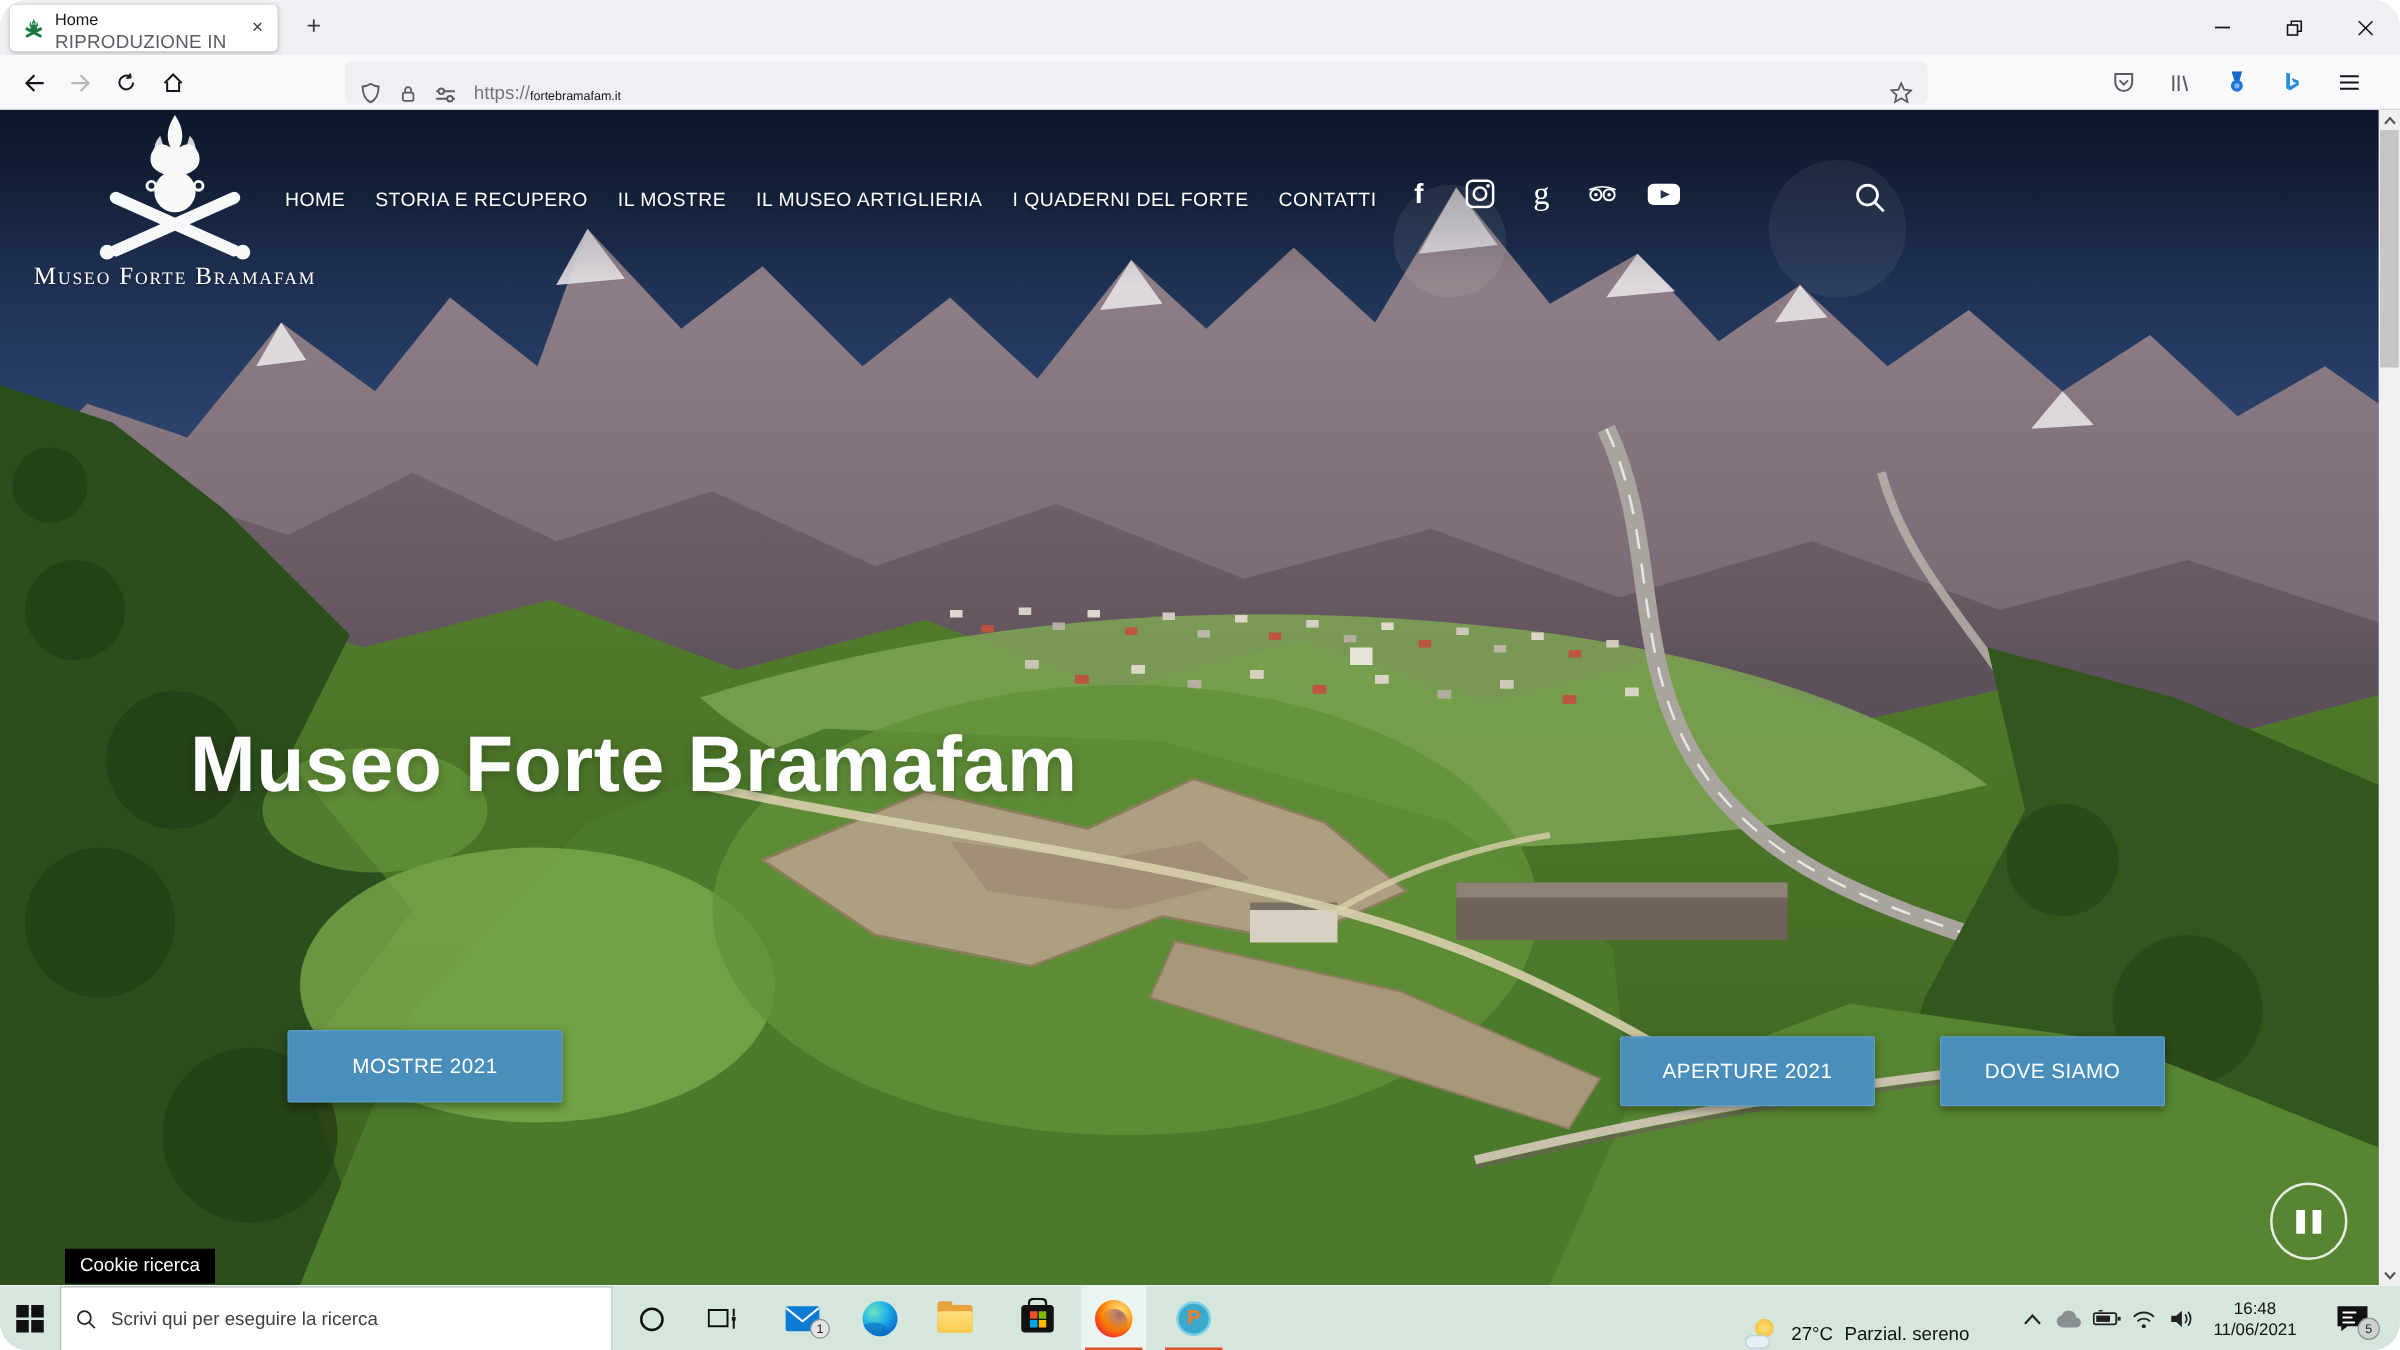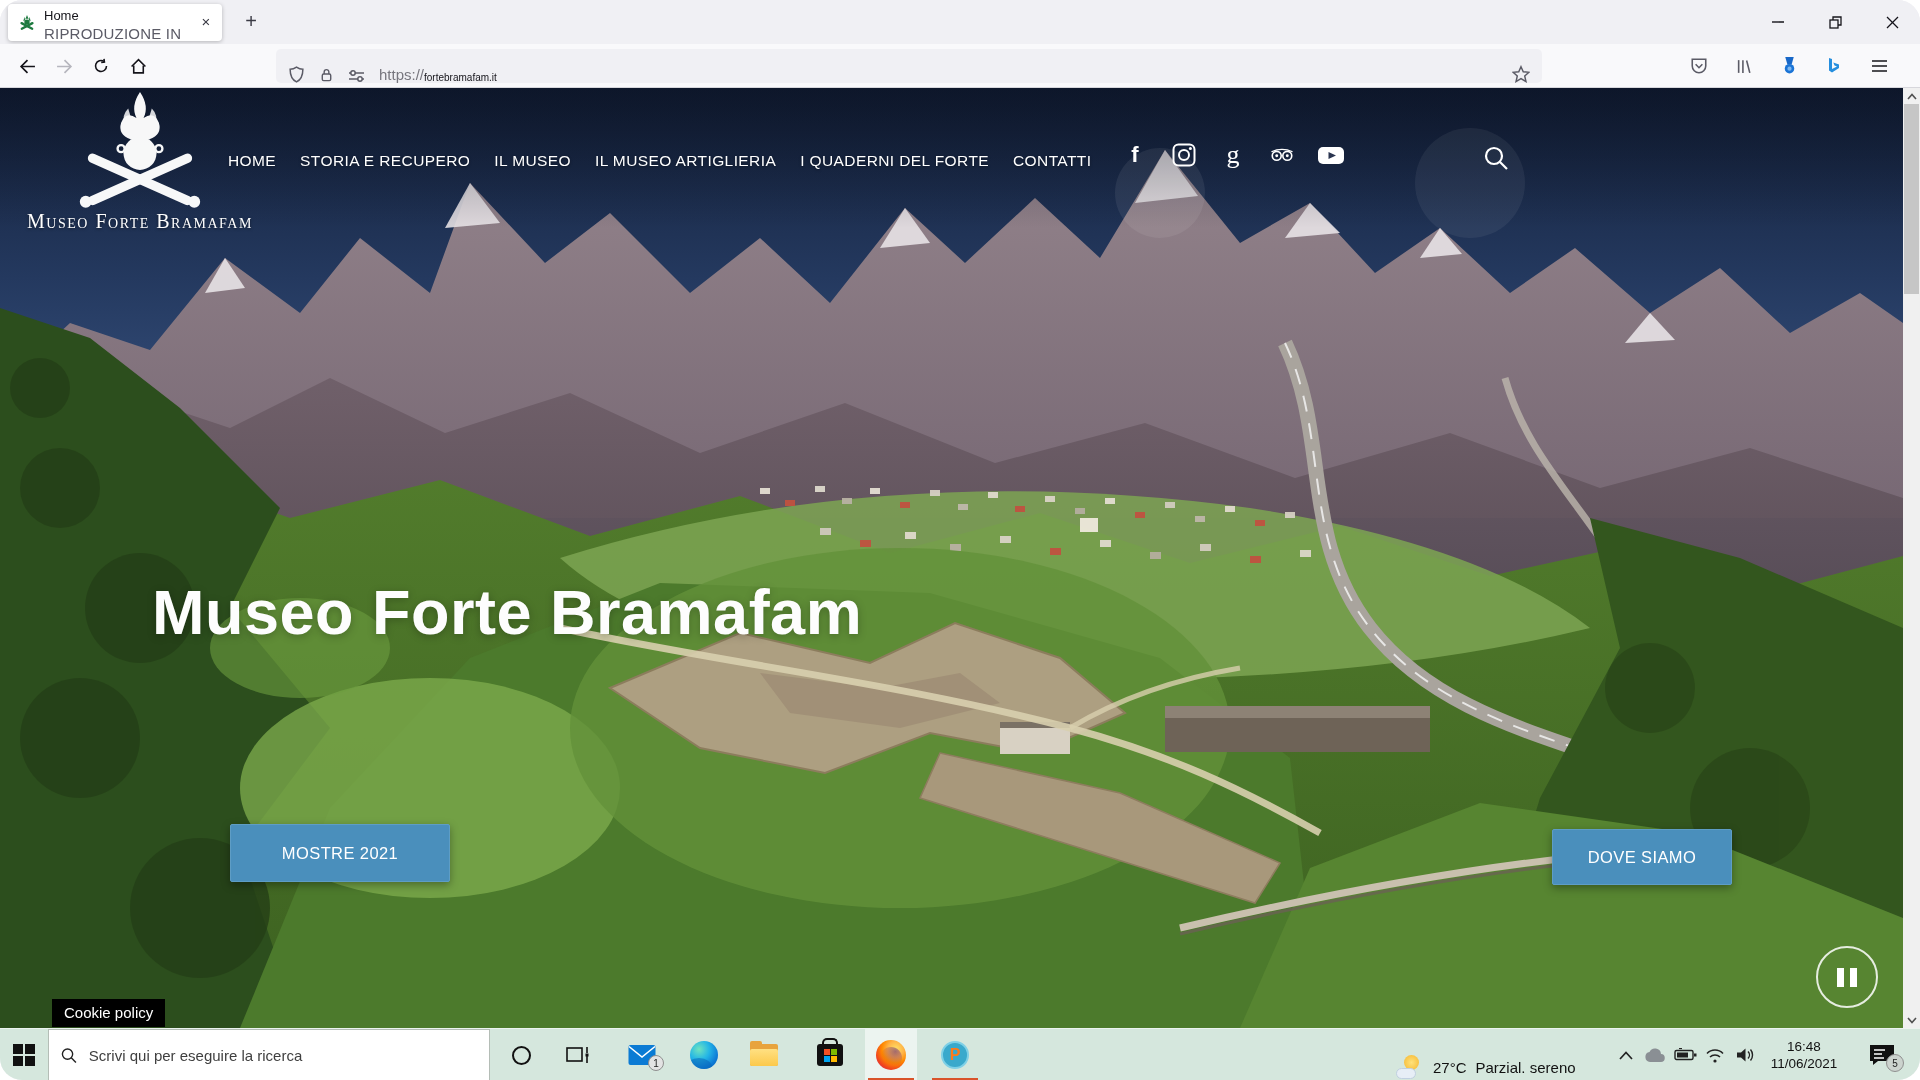--- a/index.html
+++ b/index.html
@@ -349,21 +349,21 @@
           <circle cx="106" cy="93" r="5"></circle>
             <circle cx="14" cy="93" r="5"></circle>
         </g>
       </svg>
       <div class="logo-text">Museo Forte Bramafam</div>
     </div>
 
     <nav class="site-nav">
       <span>HOME</span>
       <span>STORIA E RECUPERO</span>
-      <span>IL MUSEO</span>
+      <span>IL MOSTRE</span>
       <span>IL MUSEO ARTIGLIERIA</span>
       <span>I QUADERNI DEL FORTE</span>
       <span>CONTATTI</span>
     </nav>
 
     <div class="social">
       <span class="sicon">
           <span class="fb-f">f</span>
         </span>
       <span class="sicon">
@@ -395,23 +395,24 @@
 
     <div class="site-search">
       <svg width="28" height="28" viewBox="0 0 28 28" fill="none" stroke="#fff" stroke-width="2.2">
           <circle cx="12" cy="12" r="8"></circle>
           <line x1="18" y1="18" x2="25" y2="25"></line>
         </svg>
     </div>
 
     <h1 class="hero-title">Museo Forte Bramafam</h1>
     <div class="hero-btn btn-mostre">MOSTRE 2021</div>
+    <div class="hero-btn btn-aperture">APERTURE 2021</div>
     <div class="hero-btn btn-dove">DOVE SIAMO</div>
 
-    <div class="cookie">Cookie policy</div>
+    <div class="cookie">Cookie ricerca</div>
 
     <div class="pause-btn">
         <i></i>
         <i></i>
       </div>
   </div>
 
   <div class="scrollbar">
     <div class="sb-arrow" style="top:0;">
       <svg width="10" height="7" viewBox="0 0 10 7" fill="none" stroke="#505050" stroke-width="1.6">

